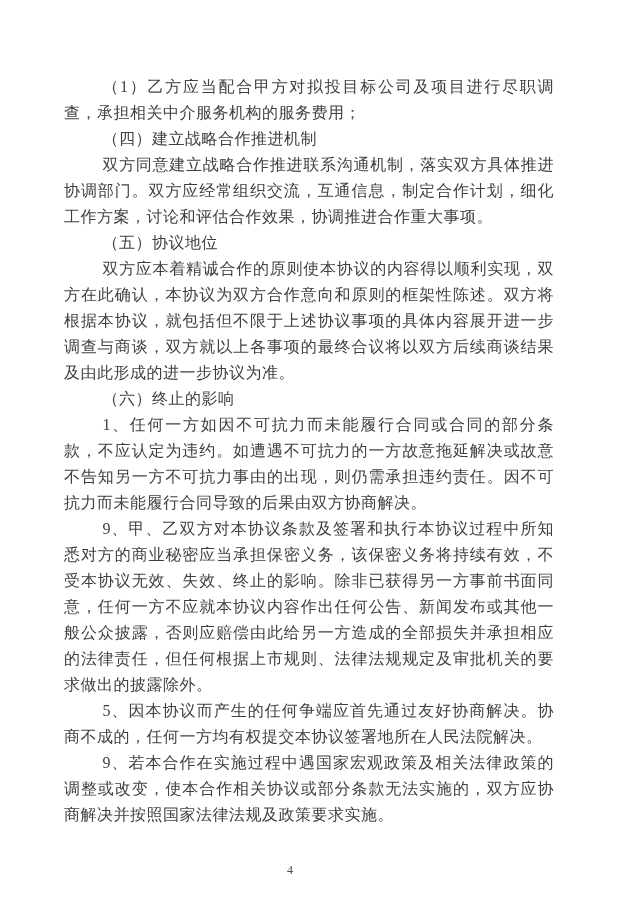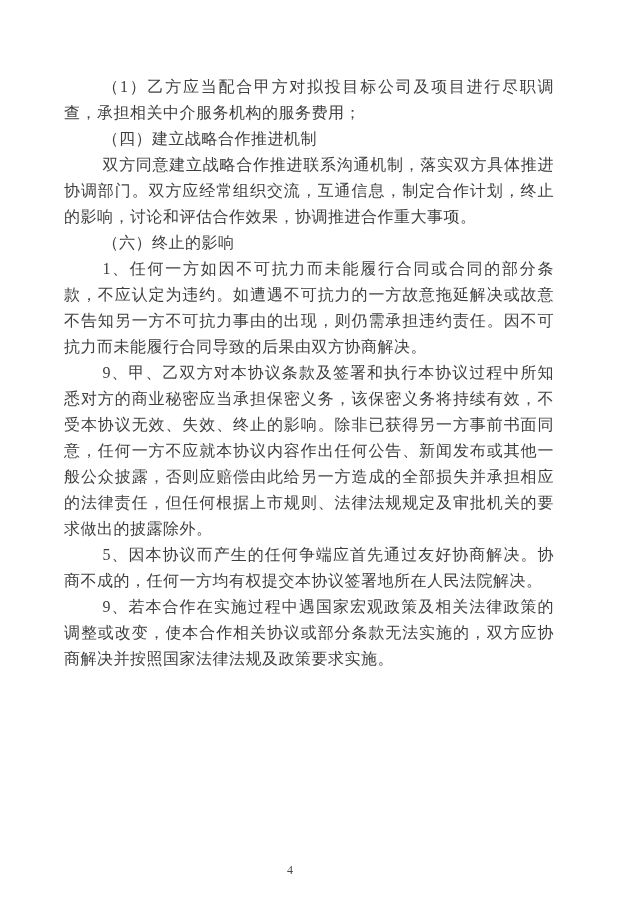--- a/index.html
+++ b/index.html
@@ -59,23 +59,25 @@
 <body>
 
 <div class="doc-page">
 
   <div class="doc-body">
     <p class="para kind-body">（1）乙方应当配合甲方对拟投目标公司及项目进行尽职调查，承担相关中介服务机构的服务费用；</p>
 
 
     <p class="para kind-heading">（四）建立战略合作推进机制</p>
 
-    <p class="para kind-body">双方同意建立战略合作推进联系沟通机制，落实双方具体推进协调部门。双方应经常组织交流，互通信息，制定合作计划，终止的影响，讨论和评估合作效果，协调推进合作重大事项。</p>
+    <p class="para kind-body">双方同意建立战略合作推进联系沟通机制，落实双方具体推进协调部门。双方应经常组织交流，互通信息，制定合作计划，细化工作方案，讨论和评估合作效果，协调推进合作重大事项。</p>
 
+    <p class="para kind-heading">（五）协议地位</p>
 
+    <p class="para kind-body">双方应本着精诚合作的原则使本协议的内容得以顺利实现，双方在此确认，本协议为双方合作意向和原则的框架性陈述。双方将根据本协议，就包括但不限于上述协议事项的具体内容展开进一步调查与商谈，双方就以上各事项的最终合议将以双方后续商谈结果及由此形成的进一步协议为准。</p>
 
     <p class="para kind-heading">（六）终止的影响</p>
 
     <p class="para kind-body">1、任何一方如因不可抗力而未能履行合同或合同的部分条款，不应认定为违约。如遭遇不可抗力的一方故意拖延解决或故意不告知另一方不可抗力事由的出现，则仍需承担违约责任。因不可抗力而未能履行合同导致的后果由双方协商解决。</p>
 
     <p class="para kind-body">9、甲、乙双方对本协议条款及签署和执行本协议过程中所知悉对方的商业秘密应当承担保密义务，该保密义务将持续有效，不受本协议无效、失效、终止的影响。除非已获得另一方事前书面同意，任何一方不应就本协议内容作出任何公告、新闻发布或其他一般公众披露，否则应赔偿由此给另一方造成的全部损失并承担相应的法律责任，但任何根据上市规则、法律法规规定及审批机关的要求做出的披露除外。</p>
 
     <p class="para kind-body">5、因本协议而产生的任何争端应首先通过友好协商解决。协商不成的，任何一方均有权提交本协议签署地所在人民法院解决。</p>
 
     <p class="para kind-body">9、若本合作在实施过程中遇国家宏观政策及相关法律政策的调整或改变，使本合作相关协议或部分条款无法实施的，双方应协商解决并按照国家法律法规及政策要求实施。</p>

